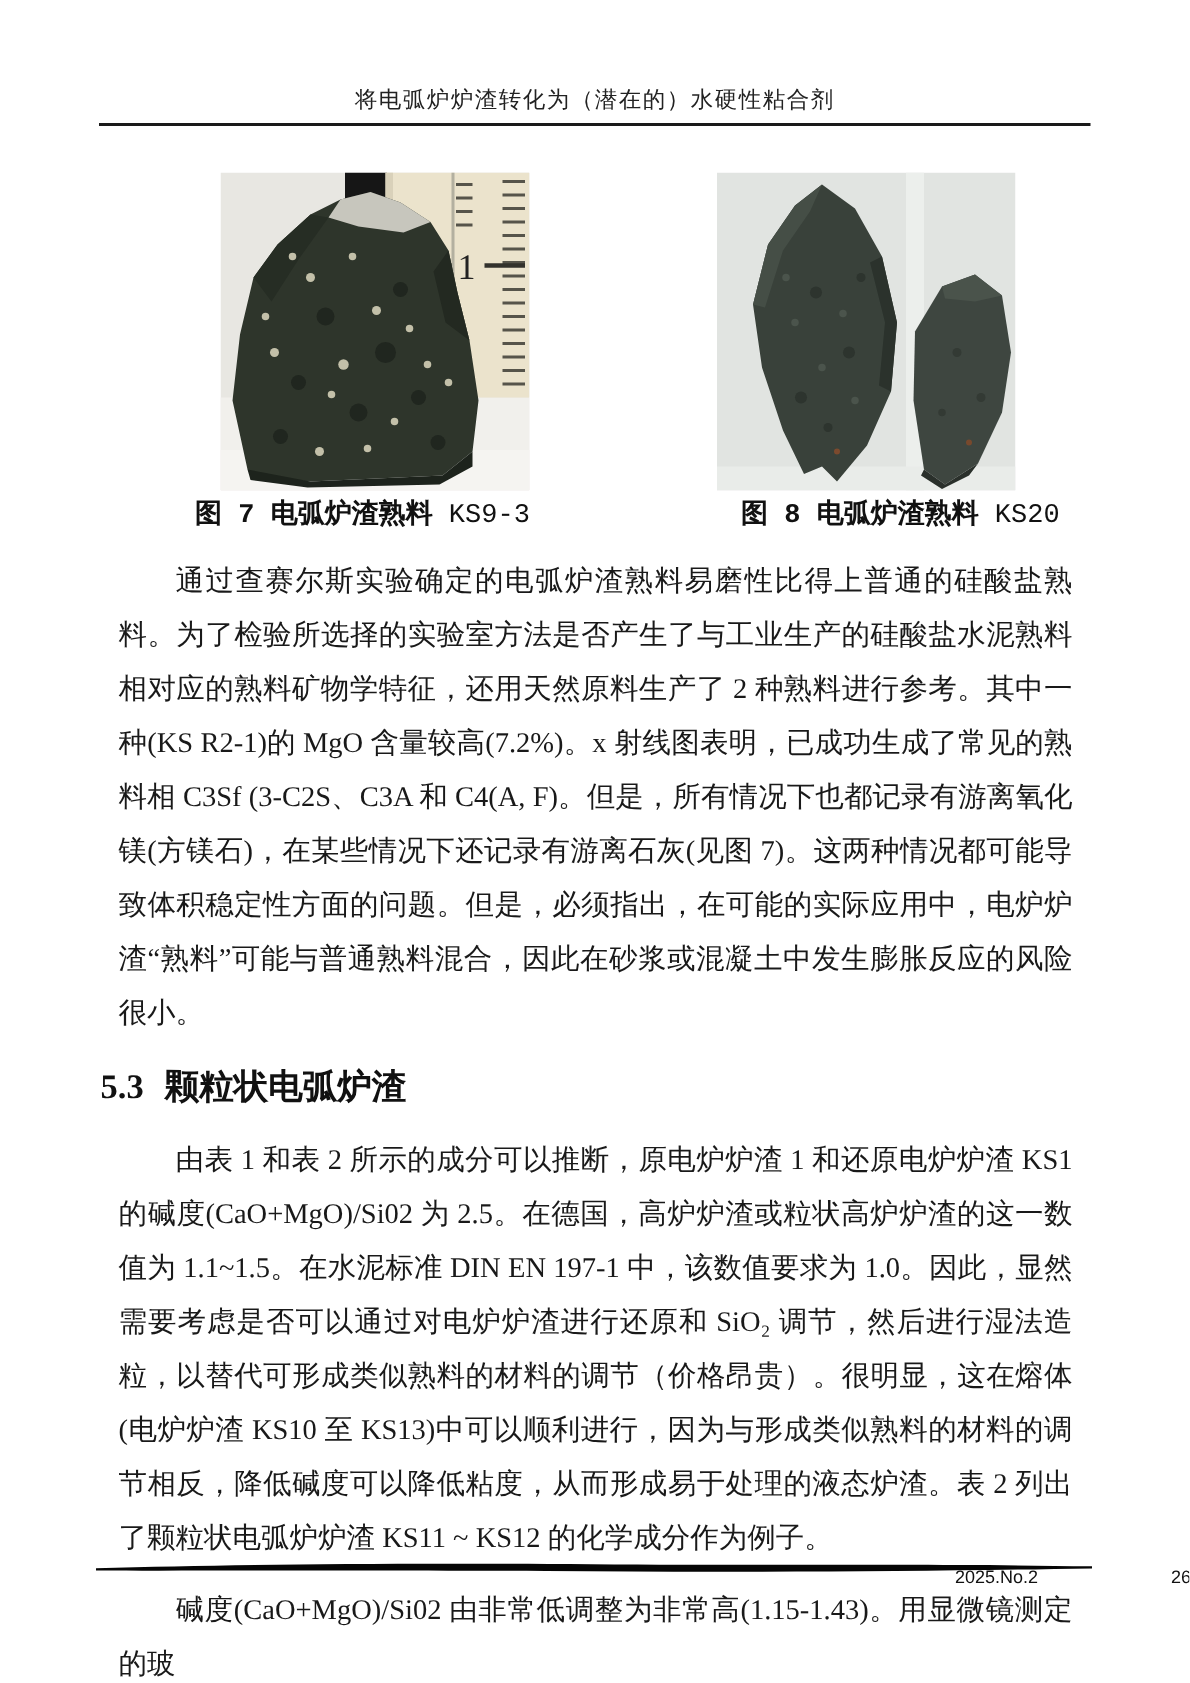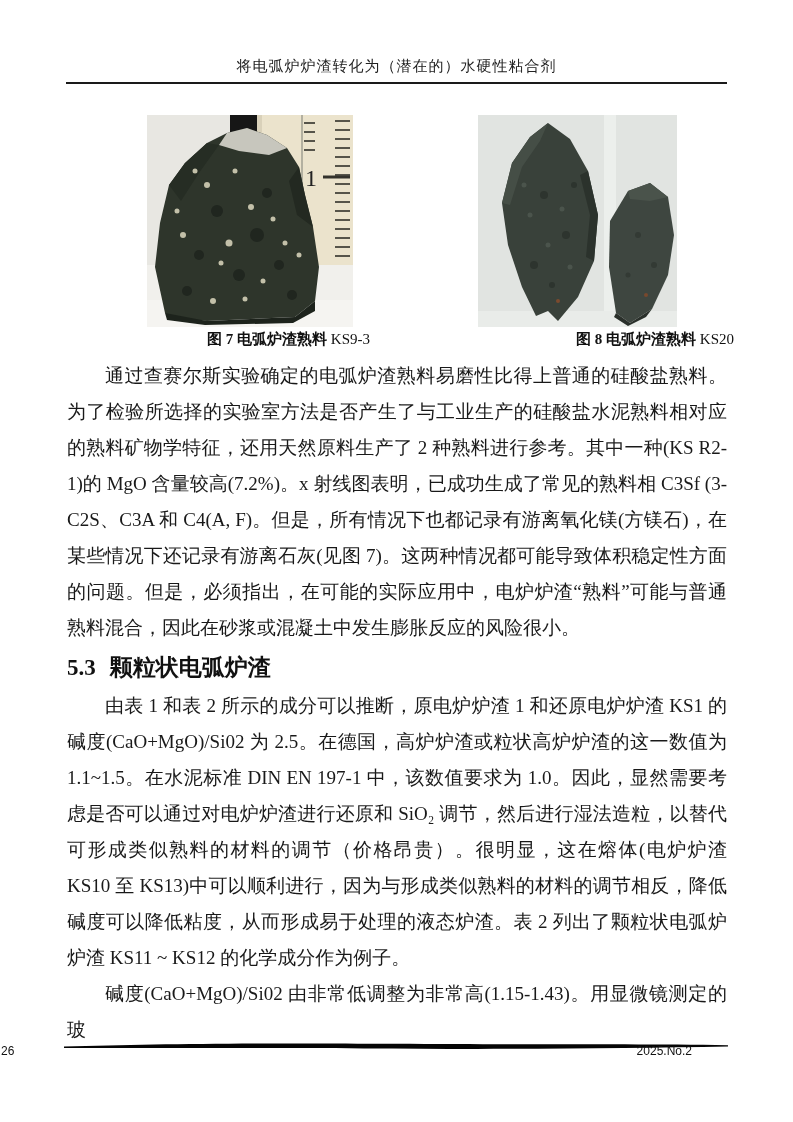--- a/index.html
+++ b/index.html
@@ -19,42 +19,42 @@
   .header-rule{
     position:absolute;top:82px;left:66px;width:661px;height:2px;background:#1a1a1a;
   }
   
   .figure{position:absolute;top:115px;}
   .figure svg{display:block;}
   .fig-left{left:147px;}
   .fig-right{left:478px;}
   .caption{
     position:absolute;top:330px;height:20px;
-    text-align:right;font-size:15px;color:#111;white-space:nowrap;
+    text-align:left;font-size:18px;color:#111;white-space:nowrap;font-family:Liberation Mono, monospace;
   }
   .cap-left{left:130px;width:240px;}
   .cap-right{left:494px;width:240px;}
   .caption .cap-bold{font-weight:bold;}
   .caption .cap-code{font-weight:normal;}
   
   .body-text{
     position:absolute;left:67px;top:358px;width:660px;
     font-size:19px;line-height:36px;text-align:justify;
     text-justify:inter-ideograph;color:#191919;
   }
-  .body-text p{margin:0;text-indent:38px;}
+  .body-text p{margin:12px;text-indent:38px;}
   .section-heading{
     margin:3px 0 1px 0;
     font-size:23px;font-weight:bold;line-height:38px;color:#111;
   }
   .section-heading .sec-num{margin-right:14px;}
   
   .footer-rule{position:absolute;top:1036px;left:64px;width:664px;height:8px;}
   .footer-page{
-    position:absolute;top:1044px;left:1px;width:793px;text-align:left;
+    position:absolute;top:1044px;left:1px;width:793px;text-align:right;
     font-family:"Liberation Sans","DejaVu Sans",sans-serif;font-size:12px;color:#111;
   }
   .footer-issue{
     position:absolute;top:1044px;left:600px;width:92px;text-align:right;
     font-family:"Liberation Sans","DejaVu Sans",sans-serif;font-size:12px;color:#111;
   }
 </style>
 </head>
 <body>
 

